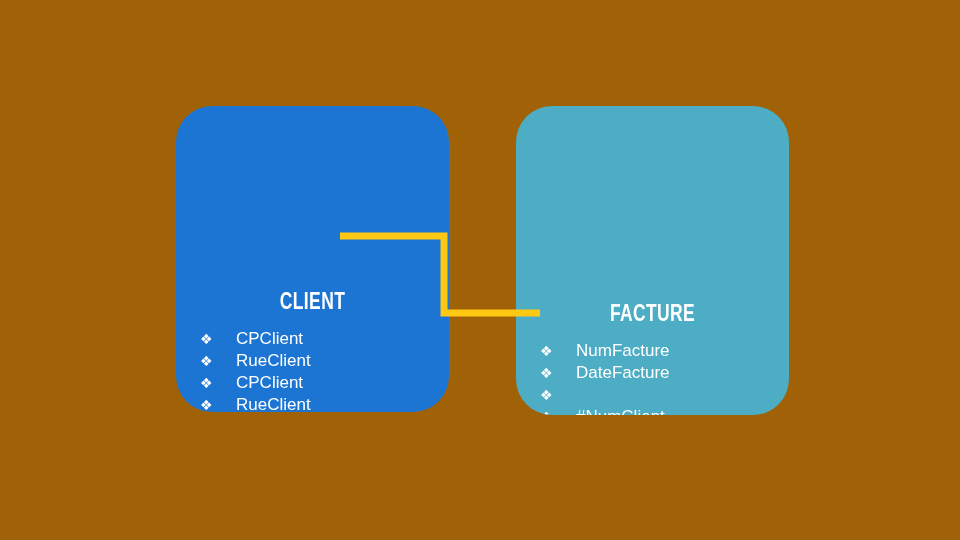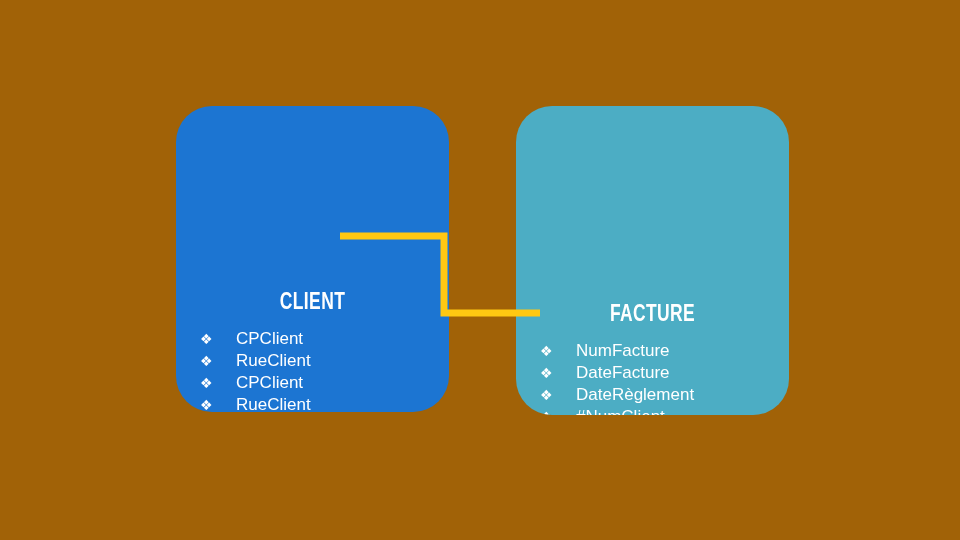--- a/index.html
+++ b/index.html
@@ -139,21 +139,20 @@
       <li class="attr-item">
         <span class="attr-bullet">❖</span>
         <span class="attr-label">NumFacture</span>
       </li>
       <li class="attr-item">
         <span class="attr-bullet">❖</span>
         <span class="attr-label">DateFacture</span>
       </li>
       <li class="attr-item">
         <span class="attr-bullet">❖</span>
-        <span class="attr-label">DateRèglement</span>
       </li>
       <li class="attr-item">
         <span class="attr-bullet">❖</span>
         <span class="attr-label">#NumClient</span>
       </li>
     </ul>
   </div>
 
   <svg class="connector" viewBox="0 0 960 540">
     <path id="relation-path" fill="none" stroke="#ffc812" stroke-width="7" stroke-linecap="butt" stroke-linejoin="miter" d="M 340 236 L 444 236 L 444 313 L 540 313"></path>

